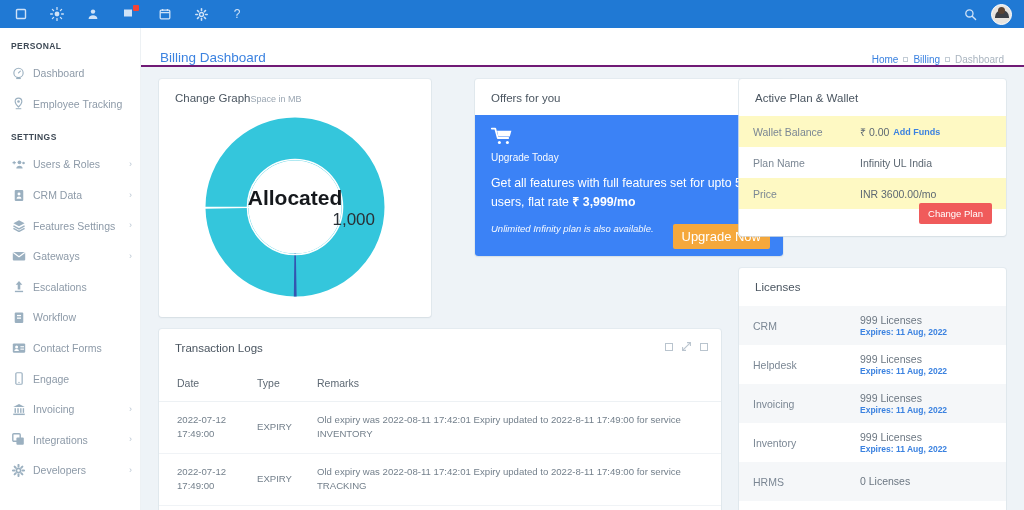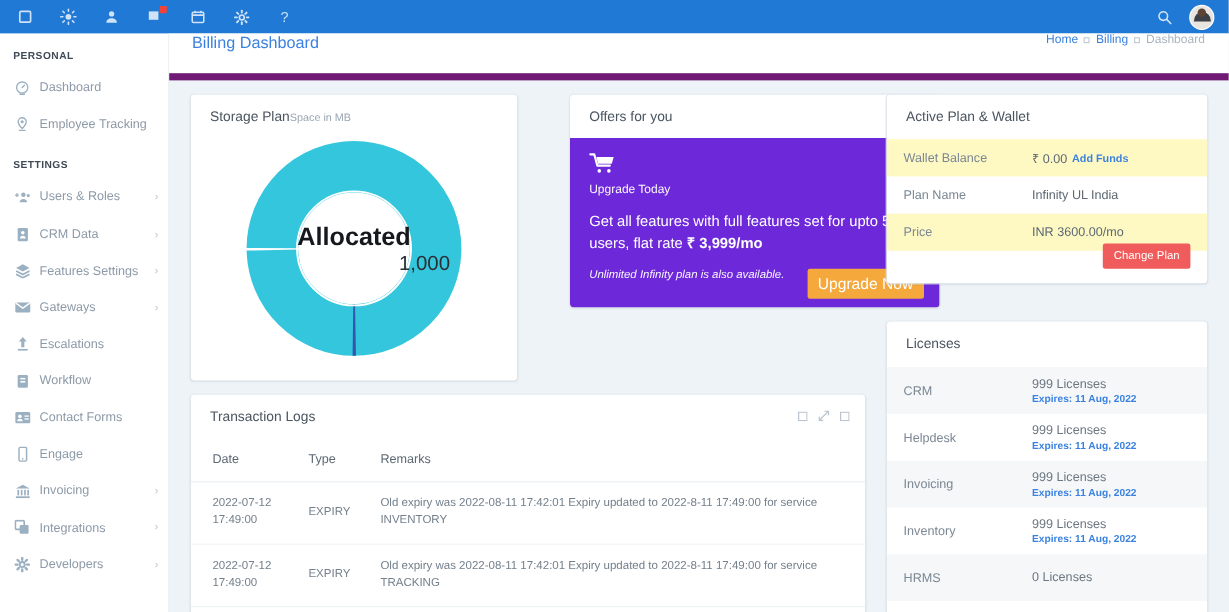--- a/index.html
+++ b/index.html
@@ -57,22 +57,22 @@
     width: 15px; min-width: 15px; height: 15px; margin-right: 7px;
     display: flex; align-items: center; justify-content: center; color: #9bb0c0;
   }
   .side-ico svg { display: block; }
   .side-label { white-space: nowrap; }
   .side-chev { margin-left: auto; color: #b9c6d2; font-size: 9px; line-height: 1; }
 
   
   .content { position: absolute; top: 28px; left: 141px; width: 883px; height: 482px; background:#eef3f7; }
   .pagehead {
-    height: 39px; background: #ffffff; display: flex; align-items: flex-start;
-    padding: 0 20px 0 19px; border-bottom: 6px solid #701a75;
+    height: 39px; background: #ffffff; display: flex; align-items: flex-end;
+    padding: 0 20px 0 19px; border-bottom: 2px solid #701a75;
   }
   .pagetitle { font-size: 13.5px; color: #3b82e0; font-weight: 500; }
   .crumbs { margin-left: auto; font-size: 10px; color: #a9b4bf; display: flex; align-items: center; gap: 5px; }
   .crumbs a { color: #3b82e0; text-decoration: none; cursor: pointer; }
   .crumb-sep { width: 5px; height: 5px; border: 1px solid #c3ccd5; display:inline-block; }
 
   .grid { position: relative; padding: 12px 14px 0 18px; }
 
   .card {
     background: #fff; border-radius: 3px;
@@ -87,21 +87,21 @@
   .donut-wrap { display:flex; align-items:center; justify-content:center; margin-top: 8px; }
   .donut-center {
     position: absolute; width: 160px; text-align: center; pointer-events: none;
     left: 50%; transform: translateX(-50%); top: 108px;
   }
   .donut-label { font-size: 21px; font-weight: bold; color: #15181c; line-height: 1.05; }
   .donut-value { font-size: 17px; color: #2a2f35; line-height: 1.3; text-align: right; }
 
   
   #offers-card { left: 308px; top: 12px; width: 308px; height: 177px; overflow: hidden; margin-left: 26px; }
-  .offer-body { background: #6d28d9; color: #fff; padding: 12px 16px 14px 16px; margin-top: 11px; height: 145px; position: relative; }
+  .offer-body { background: #3b82f6; color: #fff; padding: 12px 16px 14px 16px; margin-top: 11px; height: 145px; position: relative; }
   .offer-sub { font-size: 10px; margin-top: 3px; opacity: .97; }
   .offer-main { font-size: 12.3px; line-height: 1.55; margin-top: 11px; }
   .offer-main b { font-weight: bold; }
   .offer-note { font-size: 9.5px; font-style: italic; margin-top: 11px; opacity: .95; }
   .btn-upgrade {
     position: absolute; right: 13px; bottom: 11px;
     background: #f5a83c; color: #fff; border: none; border-radius: 2px;
     font-size: 13px; padding: 5px 9px; cursor: pointer; font-family: inherit;
   }
 
@@ -408,21 +408,21 @@
       <a>Billing</a>
       <span class="crumb-sep"></span>
       <span>Dashboard</span>
     </div>
   </div>
 
   <div class="grid">
 
     <div class="card" id="storage-card">
       <div class="card-title">
-        <span>Storage Plan</span><span class="card-sub">Space in MB</span>
+        <span>Change Graph</span><span class="card-sub">Space in MB</span>
       </div>
       <div class="donut-wrap">
         <svg width="182" height="190" viewBox="0 0 182 190">
 
           <circle cx="91" cy="95" r="68" fill="none" stroke="#34c6dc" stroke-width="43" stroke-dasharray="425.5 1.7" stroke-dashoffset="107" transform="rotate(-90 91 95)"></circle>
 
           <circle cx="91" cy="95" r="68" fill="none" stroke="#3455b0" stroke-width="43" stroke-dasharray="2.2 425" stroke-dashoffset="-212" transform="rotate(-90 91 95)"></circle>
 
           <circle cx="91" cy="95" r="47.5" fill="none" stroke="#ffffff" stroke-width="1.6"></circle>
         </svg>

